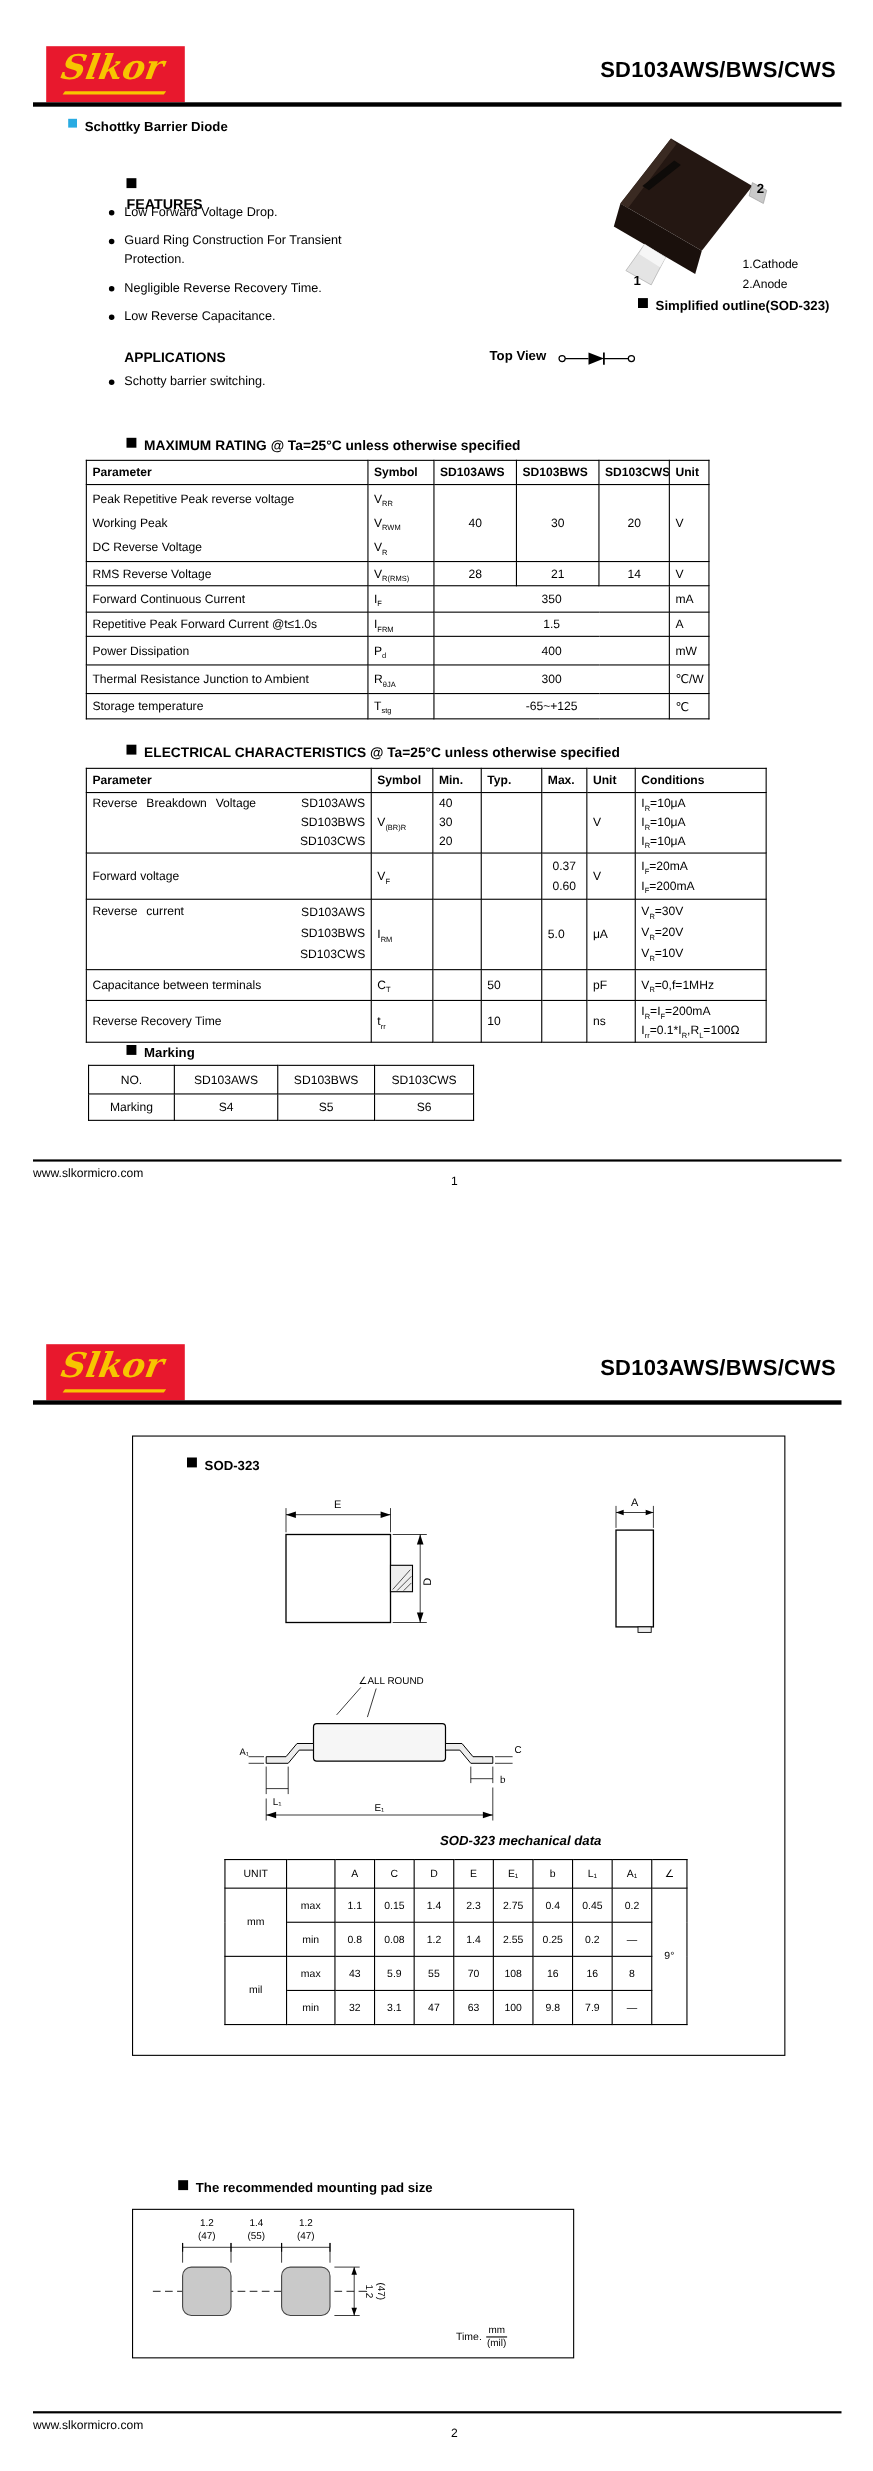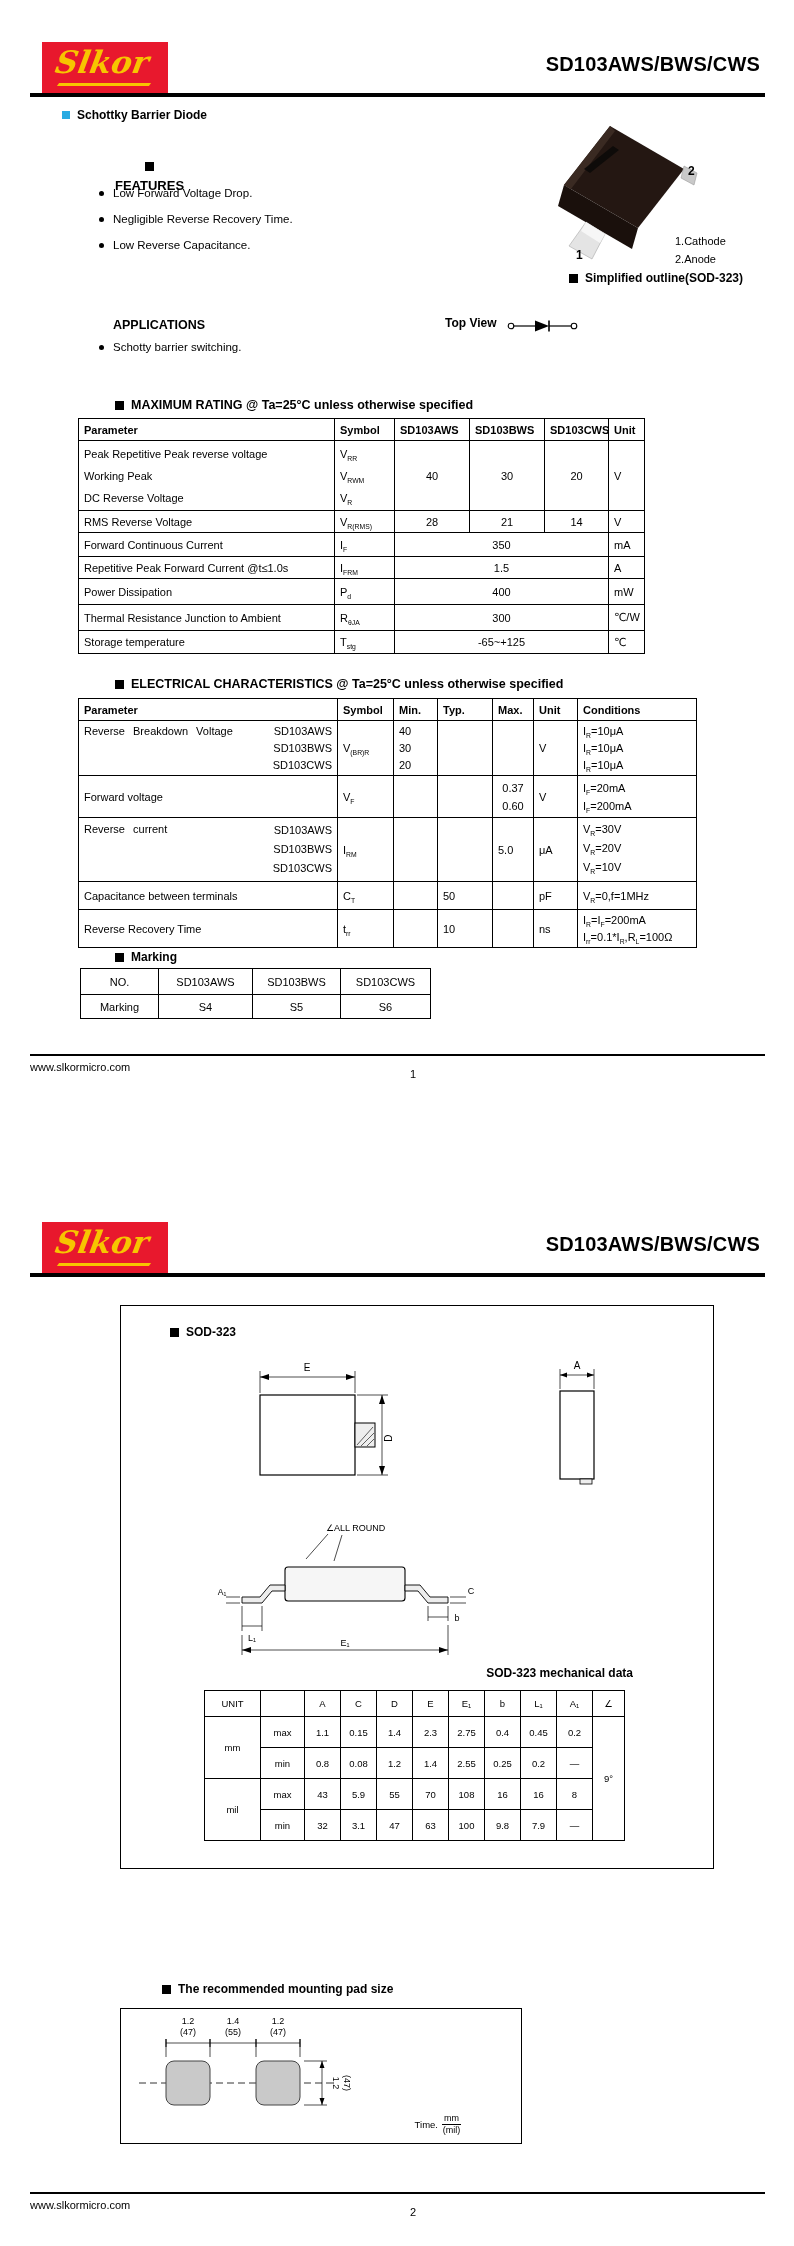--- a/index.html
+++ b/index.html
@@ -10,21 +10,21 @@
   sub{font-size:0.62em;line-height:0;}
   
   .logo{position:absolute;width:126px;height:51px;background:#e8182d;overflow:hidden;}
   .logo-text{position:absolute;left:14px;top:2px;color:#f7c500;font-family:"DejaVu Serif",serif;
              font-style:italic;font-weight:bold;font-size:31px;transform:skewX(-10deg);}
   .logo-underline{position:absolute;left:16px;bottom:7px;width:92px;height:3px;background:#f7c500;
                   transform:skewX(-35deg);}
   .title{position:absolute;font-size:20px;font-weight:bold;letter-spacing:0.2px;}
   .rule{position:absolute;height:4px;background:#000;}
   
-  .h{position:absolute;display:flex;align-items:center;gap:7px;font-weight:bold;padding-left:32px;}
+  .h{position:absolute;display:flex;gap:7px;font-weight:bold;padding-left:32px;}
   .sq{width:9px;height:9px;background:#000;flex:0 0 auto;}
   .bluesq{width:8px;height:8px;background:#29abe2;flex:0 0 auto;}
   
   .feat{display:flex;gap:9px;margin-bottom:9px;font-size:11.5px;line-height:17px;}
   .dot{width:5px;height:5px;border-radius:50%;background:#000;flex:0 0 auto;margin-top:6px;}
   
   table.dt{position:absolute;border-collapse:collapse;table-layout:fixed;border:1.5px solid #000;}
   table.dt td,table.dt th{border:1px solid #000;font-size:11px;padding:1px 5px;vertical-align:middle;
                           overflow:hidden;}
   table.dt th{text-align:left;font-size:11px;}
@@ -69,20 +69,24 @@
     <span class="sq"></span>
     <span>FEATURES</span>
   </div>
   <div class="abs" style="left:99px;top:185px;width:262px;">
     <div class="feat">
         <span class="dot"></span>
         <span>Low Forward Voltage Drop.</span>
       </div>
     <div class="feat">
         <span class="dot"></span>
+        <span>Guard Ring Construction For Transient Protection.</span>
+      </div>
+    <div class="feat">
+        <span class="dot"></span>
         <span>Negligible Reverse Recovery Time.</span>
       </div>
     <div class="feat">
         <span class="dot"></span>
         <span>Low Reverse Capacitance.</span>
       </div>
   </div>
 
   <div class="abs b" style="left:113px;top:318px;font-size:12.5px;">APPLICATIONS</div>
   <div class="abs" style="left:99px;top:339px;width:260px;">
@@ -98,21 +102,21 @@
     <polygon points="58,4 12,63 19,67 63,9" fill="#3a2a22"></polygon>
     <polygon points="32,47 61,24 67,28 38,51" fill="#0e0b09"></polygon>
     <polygon points="132,44 145,51 142,63 129,56" fill="#c9c9c9" stroke="#9a9a9a" stroke-width="0.6"></polygon>
     <polygon points="34,100 53,112 40,137 17,124" fill="#e4e4e4" stroke="#a8a8a8" stroke-width="0.6"></polygon>
     <polygon points="34,100 53,112 48,121 29,109" fill="#f6f6f6"></polygon>
   </svg>
   <div class="abs b" style="left:688px;top:164px;font-size:12px;">2</div>
   <div class="abs b" style="left:576px;top:248px;font-size:12px;">1</div>
   <div class="abs smalltxt" style="left:675px;top:235px;">1.Cathode</div>
   <div class="abs smalltxt" style="left:675px;top:253px;">2.Anode</div>
-  <div class="h" style="left:537px;top:271px;font-size:12px;">
+  <div class="h" style="left:548px;top:271px;font-size:12px;">
     <span class="sq"></span>
     <span>Simplified outline(SOD-323)</span>
   </div>
   <div class="abs b" style="left:445px;top:316px;font-size:12px;">Top View</div>
   <svg class="abs" style="left:507px;top:318px;" width="72" height="16" viewBox="0 0 72 16">
     <circle cx="4" cy="8" r="2.8" fill="none" stroke="#000" stroke-width="1.1"></circle>
     <line x1="6.8" y1="8" x2="28" y2="8" stroke="#000" stroke-width="1.2"></line>
     <polygon points="28,2.5 28,13.5 42,8" fill="#000"></polygon>
     <line x1="42" y1="2.5" x2="42" y2="13.5" stroke="#000" stroke-width="1.6"></line>
     <line x1="42" y1="8" x2="64" y2="8" stroke="#000" stroke-width="1.2"></line>
@@ -407,21 +411,21 @@
     <text x="122" y="296" font-size="9" text-anchor="middle">L₁</text>
 
     <line x1="112" y1="290" x2="112" y2="310" stroke="#000" stroke-width="0.7"></line>
     <line x1="318" y1="280" x2="318" y2="310" stroke="#000" stroke-width="0.7"></line>
     <line x1="112" y1="305" x2="318" y2="305" stroke="#000" stroke-width="0.7"></line>
     <polygon points="112,305 121,302 121,308" fill="#000"></polygon>
     <polygon points="318,305 309,302 309,308" fill="#000"></polygon>
     <text x="215" y="301" font-size="9" text-anchor="middle">E₁</text>
   </svg>
 
-  <div class="cap" style="left:433px;top:1666px;width:200px;text-align:right;">SOD-323 mechanical data</div>
+  <div class="cap" style="left:400px;top:1666px;width:200px;font-style:italic;">SOD-323 mechanical data</div>
 
   <table class="mech" style="left:204px;top:1690px;width:420px;">
     <colgroup>
         <col style="width:56px">
         <col style="width:44px">
         <col style="width:36px">
         <col style="width:36px">
         <col style="width:36px">
         <col style="width:36px">
         <col style="width:36px">

